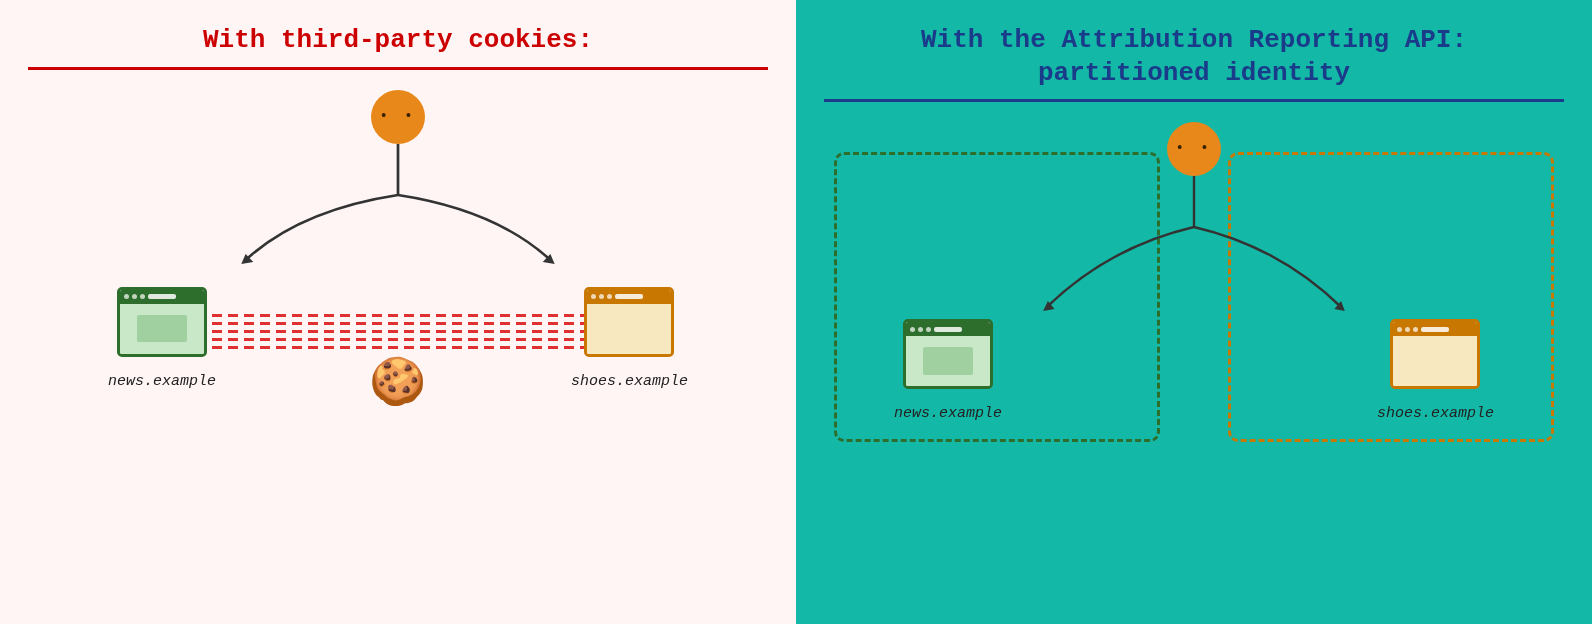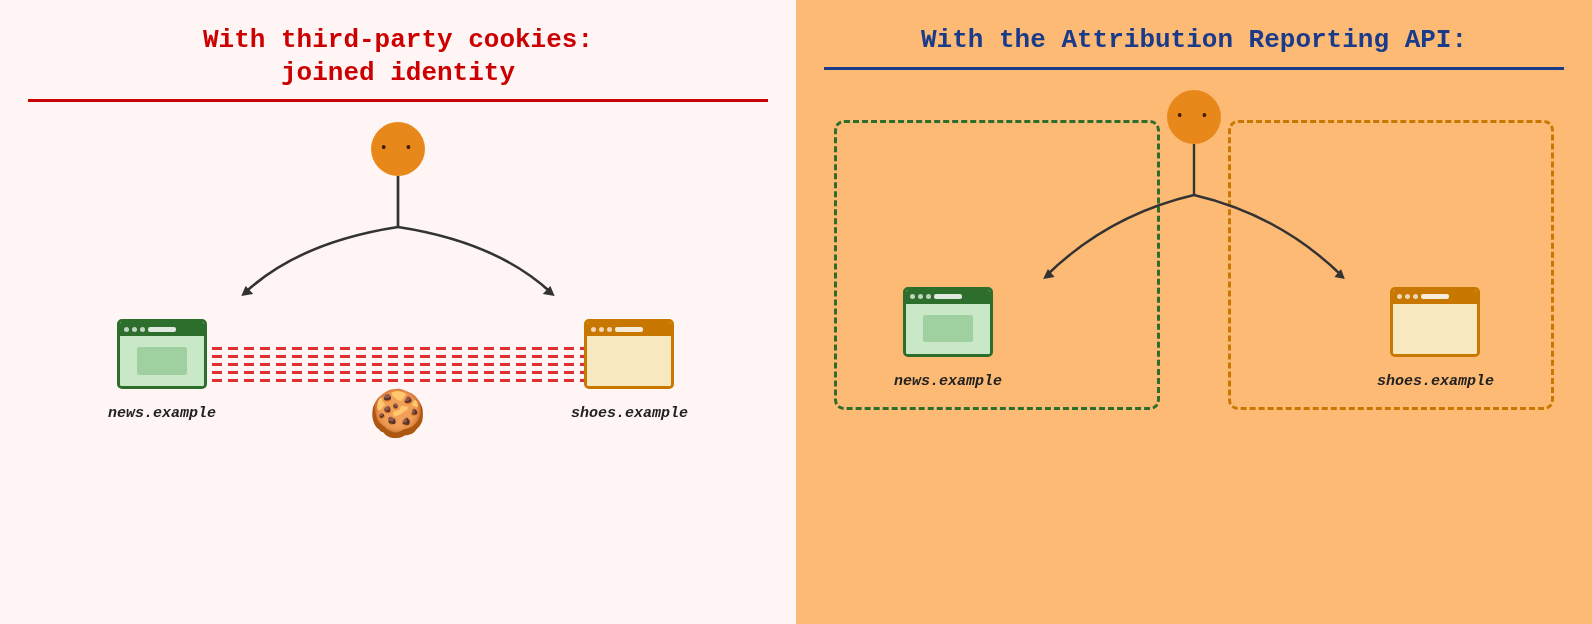--- a/index.html
+++ b/index.html
@@ -18,21 +18,21 @@
       flex-direction: column;
       align-items: center;
       padding: 24px 28px 20px;
     }
 
     .panel-left {
       background: #fff5f5;
     }
 
     .panel-right {
-      background: #fdba74;
+      background: #14b8a6;
     }
 
     .panel-title {
       font-size: 26px;
       font-weight: 900;
       text-align: center;
       font-family: 'Courier New', Courier, monospace;
       line-height: 1.25;
       margin-bottom: 10px;
     }
@@ -120,21 +120,21 @@
       width: 60%;
       height: 55%;
       background: #a0d0a0;
       border-radius: 2px;
     }
 
     
     .site-label {
       font-style: italic;
       font-size: 15px;
-      font-weight: 700;
+      font-weight: 400;
       text-align: right;
       margin-top: 16px;
       font-family: 'Courier New', Courier, monospace;
       color: #222;
     }
 
     
     .cookie-icon {
       font-size: 46px;
       line-height: 1;
@@ -290,21 +290,20 @@
       flex-direction: column;
       align-items: center;
     }
   </style>
 </head>
 <body>
 
 <div class="panel panel-left">
   <div class="panel-title title-red">
     <span>With third-party cookies:</span><br>
-    <span>joined identity</span>
   </div>
   <div class="divider divider-red"></div>
 
   <div class="left-diagram">
 
     <div class="person person-left" style="position:absolute; top:0; left:50%; transform:translateX(-50%);">
     </div>
 
     <svg class="arrows-svg" viewBox="0 0 680 360" preserveAspectRatio="none">
 
@@ -356,20 +355,21 @@
     <div class="cookie-pos">
       <span class="cookie-icon">🍪</span>
     </div>
 
   </div>
 </div>
 
 <div class="panel panel-right">
   <div class="panel-title title-blue">
     <span>With the Attribution Reporting API:</span><br>
+    <span>partitioned identity</span>
   </div>
   <div class="divider divider-blue"></div>
 
   <div class="right-diagram">
 
     <div class="dashed-box dashed-box-green"></div>
     <div class="dashed-box dashed-box-orange"></div>
 
     <div class="person person-right" style="position:absolute; top:0; left:50%; transform:translateX(-50%);">
     </div>

